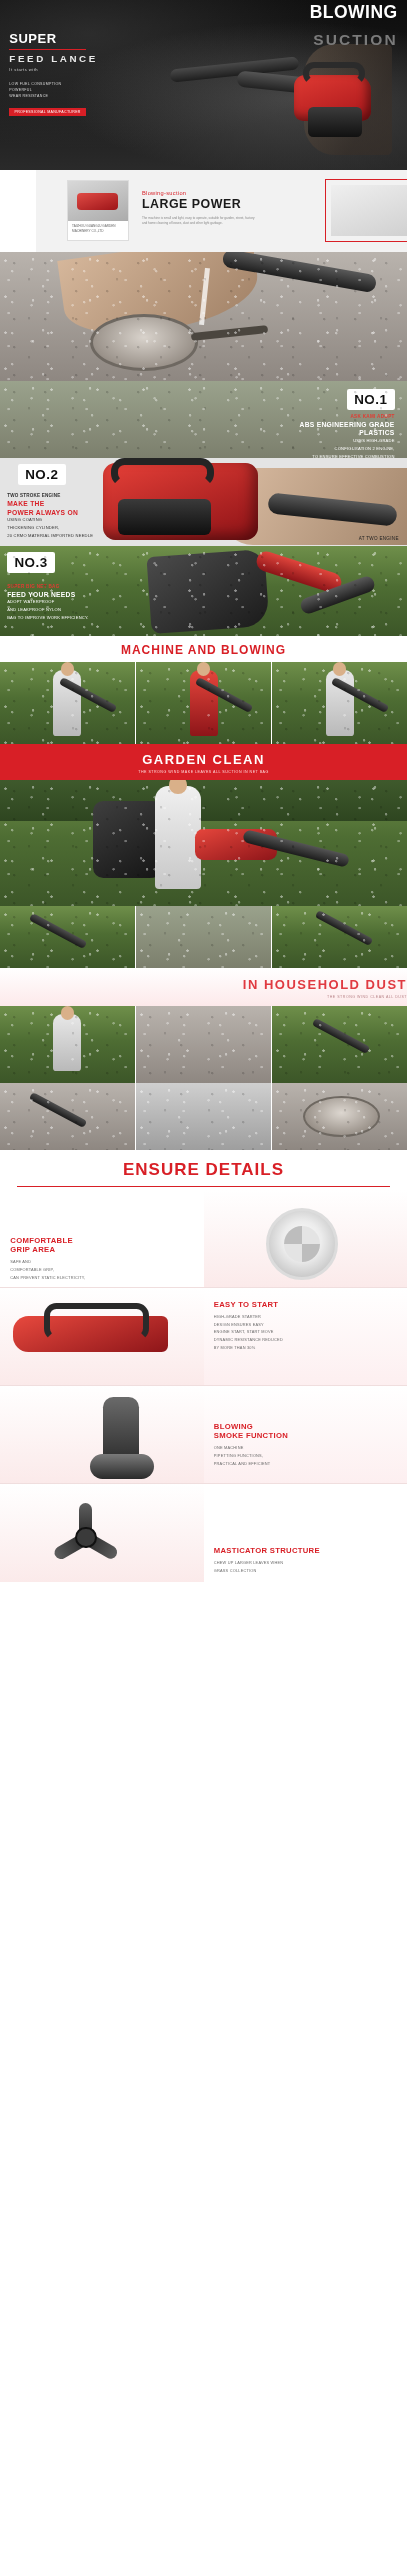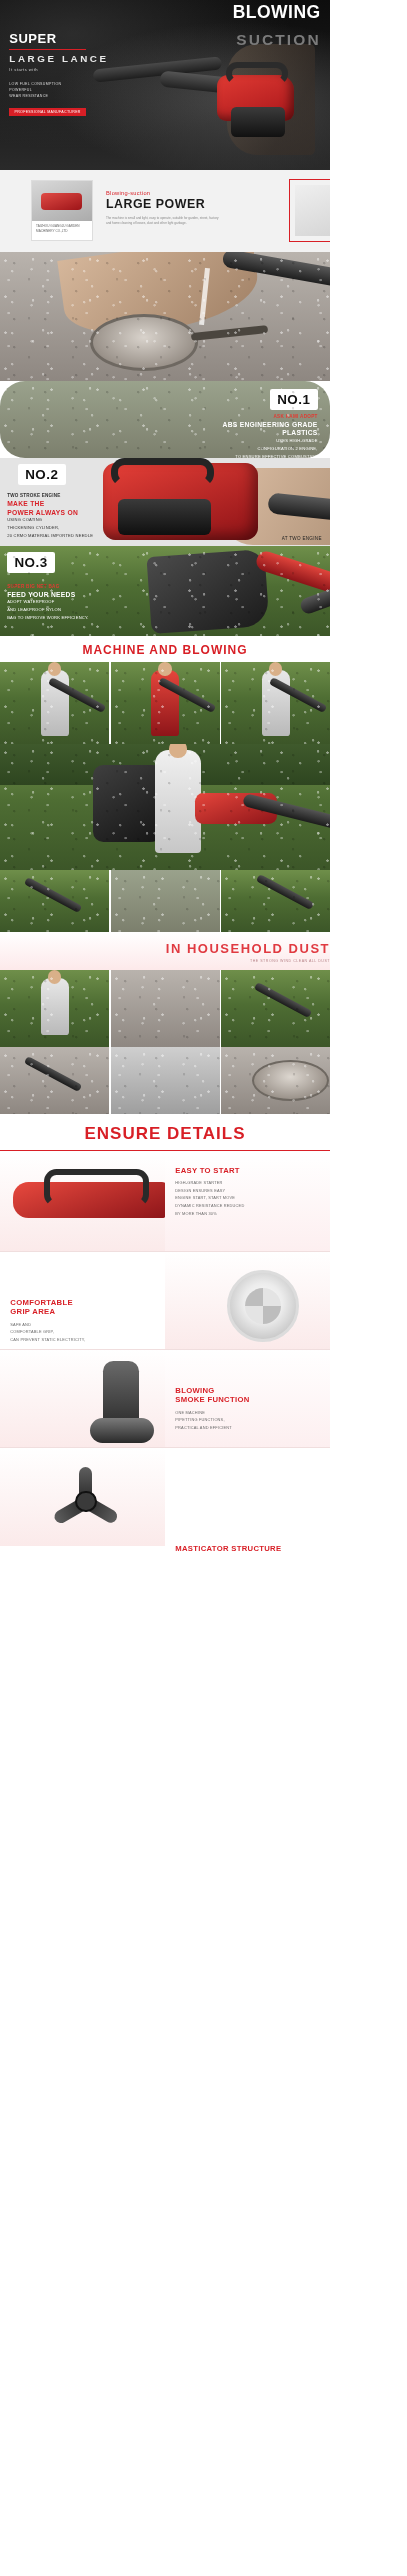--- a/index.html
+++ b/index.html
@@ -2,21 +2,21 @@
 <html style="font-size:8.2px"><head>
 <meta charset="utf-8">
 <style>
   * { box-sizing: border-box; margin: 0; padding: 0; }
   body {
     width: 407px;
     font-family: "Liberation Sans", sans-serif;
     background: #ffffff;
     color: #222;
   }
-  .page { width: 330px; position: relative; overflow: hidden; }
+  .page { width: 407px; position: relative; overflow: hidden; }
 
   
   .hero {
     position: relative;
     height: 170px;
     background: linear-gradient(180deg,#0d0d0d 0%, #1a1a1a 55%, #2a2a2a 100%);
     overflow: hidden;
   }
   .hero .grad-overlay{
     position:absolute; inset:0;
@@ -72,21 +72,21 @@
     background:linear-gradient(180deg,#3b3b3b,#111); border-radius:5.2px;
   }
   .blower-art .arm{
     position:absolute; right:0px; top:0px; width:88px; height:111px;
     background:linear-gradient(120deg,#6b5a4a 0%, #3a2f27 70%);
     border-radius: 31px 5.2px 5.2px 31px; opacity:.55;
   }
 
   
   .band-suction{
-    height: 82px; background:#f2f2f2; position:relative; overflow:hidden;
+    height: 82px; background:#f2f2f2; position:relative; overflow:hidden;margin-left:36px;
   }
   .band-suction .card{
     position:absolute; left:31px; top:10.3px; width:62px; height:61px;
     background:#fff; border:0.5px solid #ddd;
   }
   .band-suction .card .cimg{
     width:100%; height:40px; background:linear-gradient(160deg,#d8d8d8,#ababab);
     position:relative;
   }
   .band-suction .card .cimg:after{
@@ -147,21 +147,21 @@
   .band-photo1 .panhandle{
     position:absolute; left:191px; top:77px; width:77px; height:8.2px; background:#4b463f; border-radius:4.1px;
     transform: rotate(-6deg);
   }
   .band-photo1 .jet{
     position:absolute; left:202px; top:15.5px; width:5.2px; height:57px; background:rgba(255,255,255,.75);
     transform: rotate(6deg); filter: blur(0.5px);
   }
 
   
-  .band-no1{ height: 77px; border-radius: 25px; }
+  .band-no1{ height: 77px; }
   .no-badge{
     position:absolute; background:#fff; color:#111; font-weight:bold;
     padding:3.1px 7.2px; font-size:13.4px; letter-spacing:0.5px; border-radius:2.1px;
   }
   .no-text{ position:absolute; color:#fff; }
   .no-text .t-red{ color:#e23b32; font-size:4.6px; font-weight:bold; letter-spacing:0.3px;}
   .no-text .t-big{ font-size:6.7px; font-weight:bold; letter-spacing:0.3px; margin-top:1.5px;}
   .no-text .t-sm{ font-size:4.1px; letter-spacing:0.2px; margin-top:1.5px; line-height:1.6;}
 
   
@@ -361,21 +361,21 @@
     </div>
 
     <div class="hero-title">
       <div class="t1">BLOWING</div>
       <div class="t2">SUCTION</div>
     </div>
 
     <div class="hero-left">
       <div class="l1">SUPER</div>
       <div class="redline"></div>
-      <div class="l2">LARGE LANCE</div>
+      <div class="l2">FEED LANCE</div>
       <div class="l3">It starts with</div>
       <div class="feat" style="white-space:pre-line">LOW FUEL CONSUMPTION
 POWERFUL
 WEAR RESISTANCE</div>
       <div class="badge">PROFESSIONAL MANUFACTURER</div>
     </div>
   </section>
 
   <section class="band-suction">
     <div class="card">
@@ -455,20 +455,24 @@
     <div class="photo grass speckle">
       <div class="person red"></div>
       <div class="tool"></div>
     </div>
     <div class="photo grass speckle">
       <div class="person"></div>
       <div class="tool"></div>
     </div>
   </div>
 
+  <div class="red-banner">
+    <div class="bt">GARDEN CLEAN</div>
+    <div class="bs">THE STRONG WIND MAKE LEAVES ALL SUCTION IN NET BAG</div>
+  </div>
 
   <div class="photo grass speckle big-photo">
     <div class="hedge"></div>
     <div class="bigbag"></div>
     <div class="worker"></div>
     <div class="blower2"></div>
     <div class="wand"></div>
   </div>
 
   <div class="gal2">
@@ -508,46 +512,46 @@
     <div class="photo concrete speckle">
       <div class="pan" style="left:31px; top:12.4px; width:77px; height:41px;
            background:radial-gradient(ellipse at 50% 40%, #ddd7d0 0%, #9b938b 70%, #6f6a64 100%);
            border-radius:50%; border:2.6px solid #6e6861; position:absolute;"></div>
     </div>
   </div>
 
   <div class="big-red-title">
     <div class="bt">ENSURE DETAILS</div>
     <div class="rule"></div>
+  </div>
+
+  <div class="detail-row">
+    <div class="detail-txt" style="padding-top:46px">
+      <h3 style="white-space:pre-line">COMFORTABLE
+GRIP AREA</h3>
+      <p style="white-space:pre-line">SAFE AND
+COMFORTABLE GRIP,
+CAN PREVENT STATIC ELECTRICITY,</p>
+    </div>
+    <div class="detail-img">
+      <div class="art-starter"></div>
+    </div>
   </div>
 
   <div class="detail-row">
     <div class="detail-img">
       <div class="art-handle"></div>
     </div>
     <div class="detail-txt pinkbg">
       <h3 style="white-space:pre-line">EASY TO START</h3>
       <p style="white-space:pre-line">HIGH-GRADE STARTER
 DESIGN ENSURES EASY
 ENGINE START, START MOVE
 DYNAMIC RESISTANCE REDUCED
 BY MORE THAN 30%</p>
-    </div>
-  </div>
-
-  <div class="detail-row">
-    <div class="detail-txt" style="padding-top:46px">
-      <h3 style="white-space:pre-line">COMFORTABLE
-GRIP AREA</h3>
-      <p style="white-space:pre-line">SAFE AND
-COMFORTABLE GRIP,
-CAN PREVENT STATIC ELECTRICITY,</p>
-    </div>
-    <div class="detail-img">
-      <div class="art-starter"></div>
     </div>
   </div>
 
   <div class="detail-row">
     <div class="detail-img">
       <div class="art-nozzle" style="left:103px"></div>
     </div>
     <div class="detail-txt pinkbg" style="padding-top:36px">
       <h3 style="white-space:pre-line">BLOWING
 SMOKE FUNCTION</h3>
@@ -559,21 +563,21 @@
 
   <div class="detail-row" style="border-bottom:none">
     <div class="detail-img">
       <div class="art-blade">
         <div class="b1"></div>
         <div class="b2"></div>
         <div class="b3"></div>
         <div class="hub"></div>
       </div>
     </div>
-    <div class="detail-txt" style="padding-top:96px">
+    <div class="detail-txt" style="padding-top:62px">
       <h3 style="white-space:pre-line">MASTICATOR STRUCTURE</h3>
       <p style="white-space:pre-line">CHEW UP LARGER LEAVES WHEN
 GRASS COLLECTION</p>
     </div>
   </div>
 
   <div class="footer-space"></div>
 </div>
 
 

